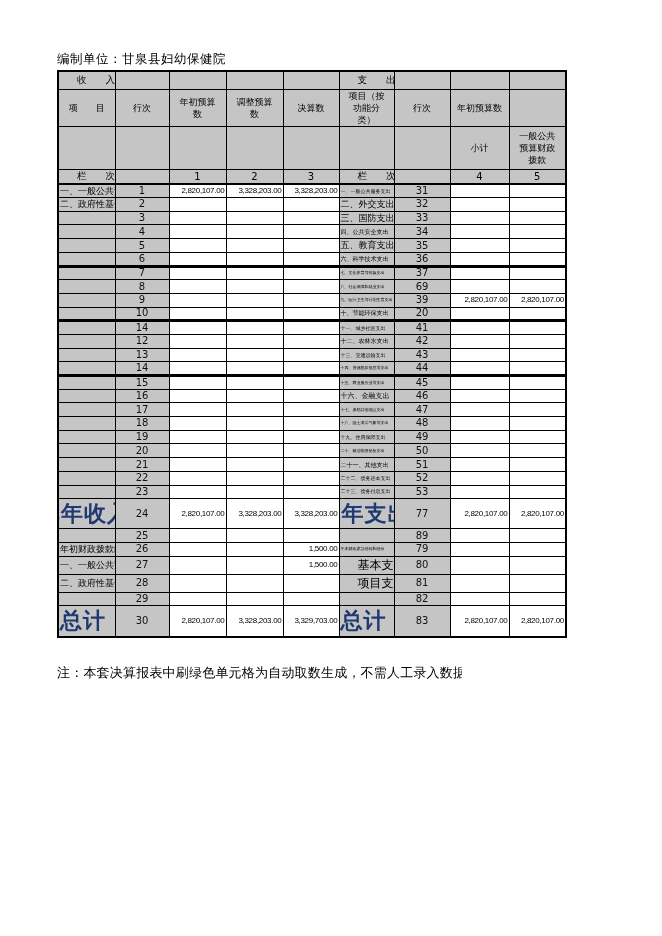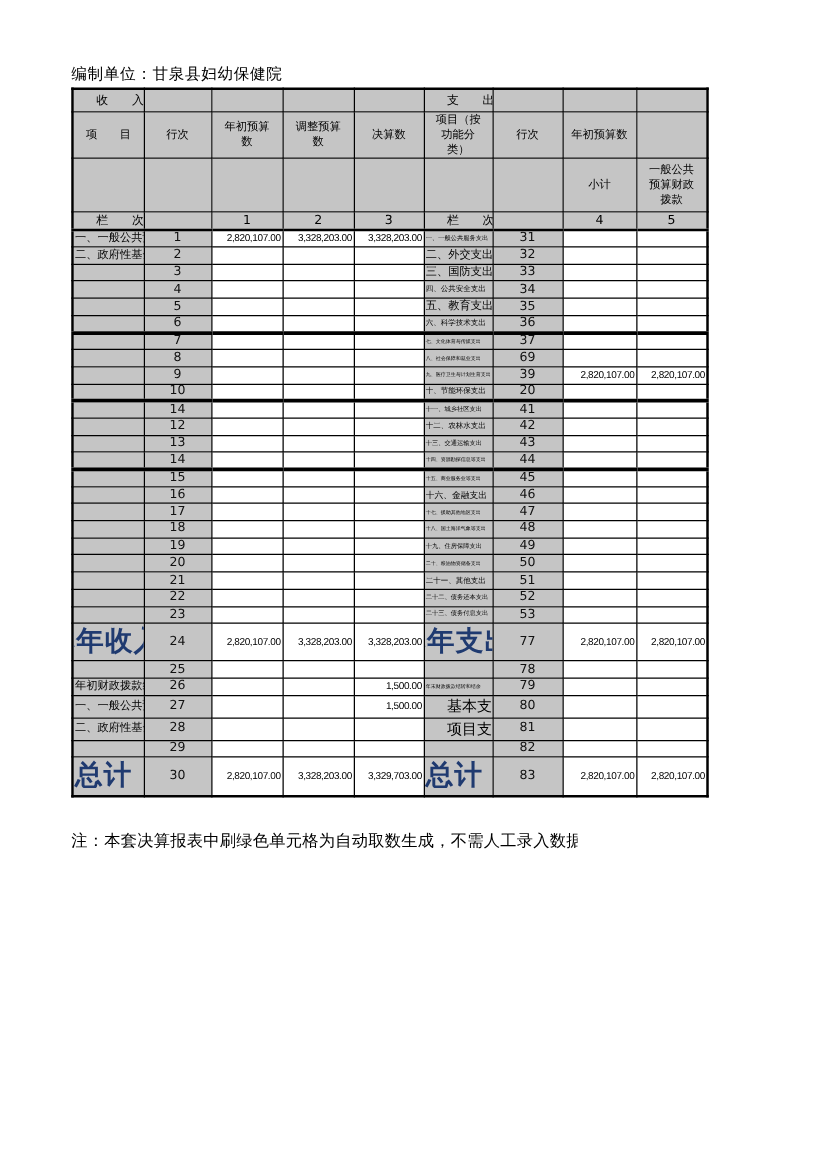--- a/index.html
+++ b/index.html
@@ -391,21 +391,21 @@
         <td class="w num"><span>2,820,107.00</span></td>
         <td class="w num"><span>2,820,107.00</span></td>
       </tr>
       <tr class="r-data">
         <td class="g item"><span></span></td>
         <td class="g rno"><span>25</span></td>
         <td class="w num"><span></span></td>
         <td class="w num"><span></span></td>
         <td class="w num"><span></span></td>
         <td class="g item"><span></span></td>
-        <td class="g rno"><span>78</span></td>
+        <td class="g rno"><span>89</span></td>
         <td class="w num"><span></span></td>
         <td class="w num"><span></span></td>
       </tr>
       <tr class="r-data">
         <td class="g item"><span>年初财政拨款结转和结余</span></td>
         <td class="g rno"><span>26</span></td>
         <td class="w num"><span></span></td>
         <td class="w num"><span></span></td>
         <td class="w num"><span>1,500.00</span></td>
         <td class="g shrink" style="font-size: 4px;"><span>年末财政拨款结转和结余</span></td>

